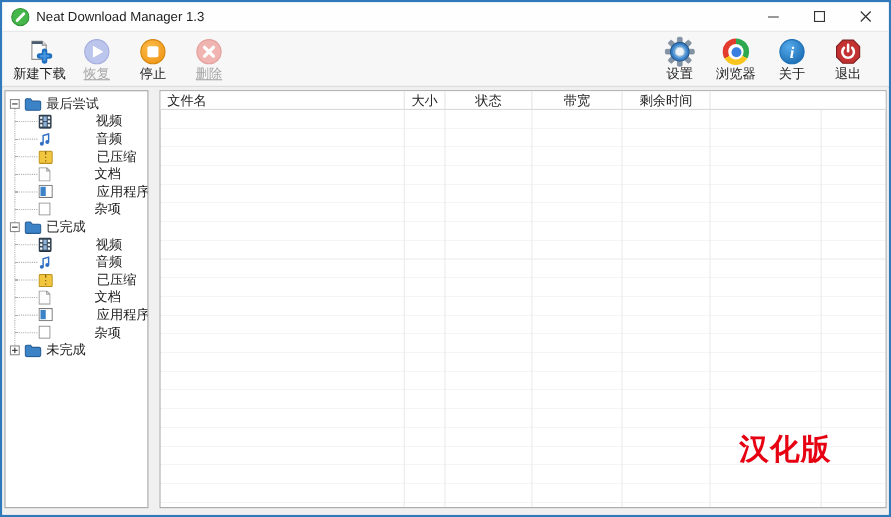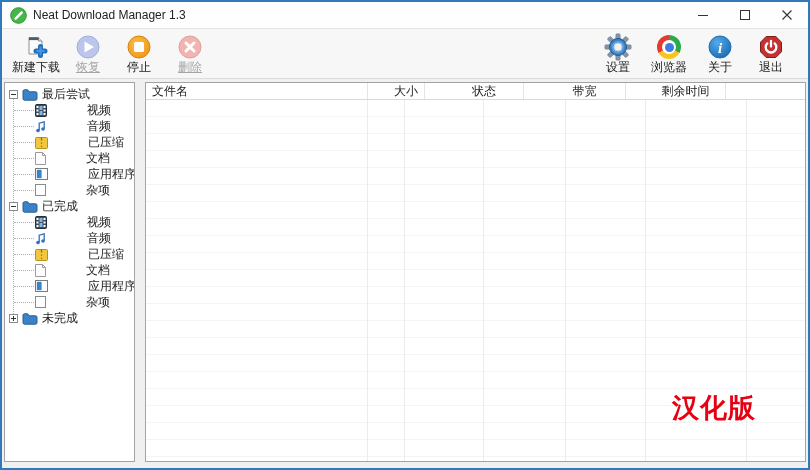--- a/index.html
+++ b/index.html
@@ -37,21 +37,21 @@
   .tree-row.child{ padding-left:30px;gap:36px; }
   .tree-row.child::before{ content:''; position:absolute; left:9px; top:8px; width:20px; border-top:1px dotted #b0b0b0; }
   .expander{ width:9px; height:9px; background:#fff; border:1px solid #8c8c8c; position:relative; z-index:2; margin-right:4px; flex:none; }
   .expander::before{ content:''; position:absolute; left:1px; top:3px; width:5px; border-top:1px solid #333; }
   .expander.plus::after{ content:''; position:absolute; left:3px; top:1px; height:5px; border-left:1px solid #333; }
   .tree-icon{ display:inline-flex; margin-right:4px; flex:none; align-items:center; }
   .tree-label{ line-height:16px; }
 
   
   .table-panel{ left:143px; width:661px; }
-  .thead{ display:flex; height:17px; border-bottom:1px solid #d9d9d9; background:#fff; position:relative; z-index:2;gap:20px; }
+  .thead{ display:flex; height:17px; border-bottom:1px solid #d9d9d9; background:#fff; position:relative; z-index:2; }
   .th{ font-size:12px; color:#222; display:flex; align-items:center; justify-content:center; border-right:1px solid #e4e4e4; height:100%; overflow:hidden; white-space:nowrap; }
   .th.first{ justify-content:flex-start; padding-left:6px; }
   .tbody{ position:absolute; top:17px; left:0; right:0; bottom:0; overflow:hidden; }
   .grid-bg{ position:absolute; inset:0; display:flex; background:repeating-linear-gradient(to bottom, #ffffff 0 16px, #f4f4f4 16px 17px); }
   .grid-col{ border-right:1px solid #ececec; height:100%; flex:none; }
   .tr{ position:relative; display:flex; height:17px; align-items:center; font-size:11px; }
   .tr.selected{ background:#0a76cf; color:#fff; }
   .td{ height:100%; display:flex; align-items:center; justify-content:center; border-right:1px solid rgba(255,255,255,0.35); overflow:hidden; white-space:nowrap; flex:none; }
   .td.first{ justify-content:flex-start; padding-left:2px; }
   .file-icon{ display:inline-flex; margin-right:3px; flex:none; }

